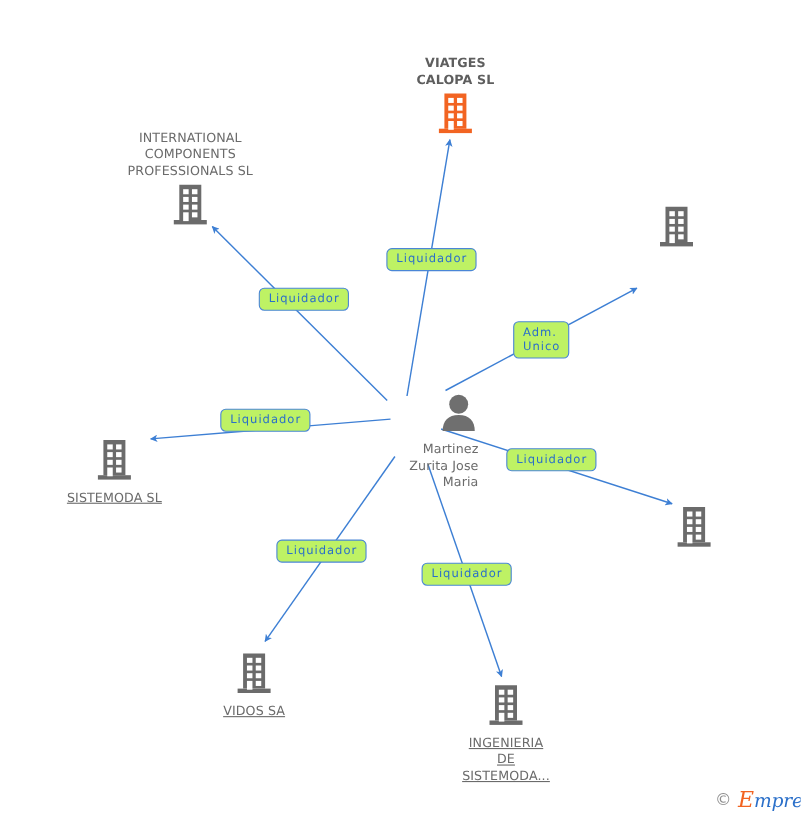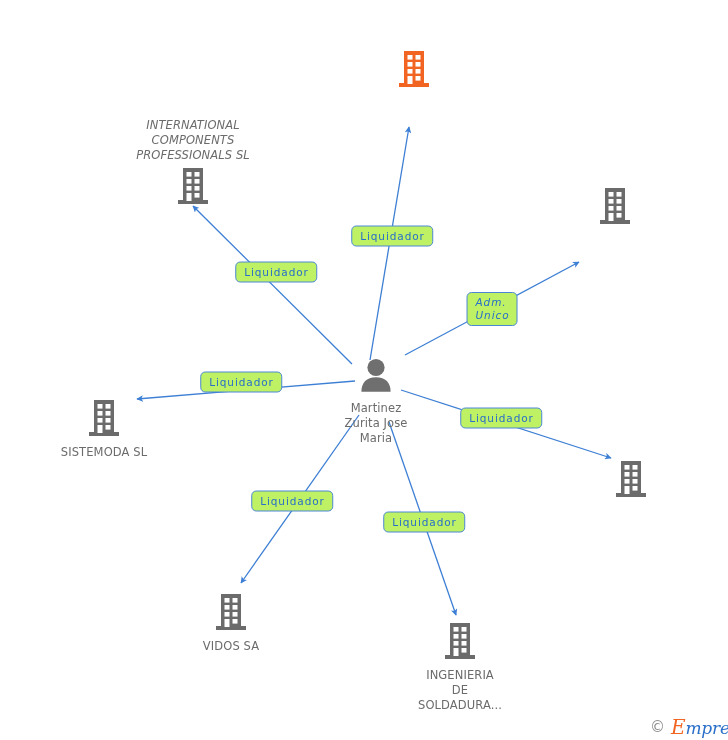--- a/index.html
+++ b/index.html
@@ -46,20 +46,21 @@
   }
   .node.company-root .node-label {
     font-weight: bold;
     color: #5e5e5e;
   }
   .node.label-above .node-label {
     margin-bottom: 4px;
   }
   .node.label-below .node-label {
     margin-top: 4px;
+    text-decoration: underline;
   }
   .node.person .node-label {
     margin-top: 5px;
     color: #6b6b6b;
   }
   .edge-label {
     position: absolute;
     border: 1.4px solid #4a86d6;
     border-radius: 5px;
     background: #bef264;
@@ -114,58 +115,60 @@
         <line x1="355" y1="381" x2="137" y2="399" stroke="#3d7fd4" stroke-width="1.3" marker-end="url(#arrow)"></line>
         <line x1="401" y1="390" x2="611" y2="458" stroke="#3d7fd4" stroke-width="1.3" marker-end="url(#arrow)"></line>
         <line x1="359" y1="415" x2="241" y2="583" stroke="#3d7fd4" stroke-width="1.3" marker-end="url(#arrow)"></line>
         <line x1="389" y1="422" x2="456" y2="615" stroke="#3d7fd4" stroke-width="1.3" marker-end="url(#arrow)"></line>
       </g>
   </svg>
 
   <div id="labels-layer">
       <div class="edge-label" style="left: 392px; top: 236px;">Liquidador</div>
       <div class="edge-label" style="left: 276px; top: 272px;">Liquidador</div>
-      <div class="edge-label" style="left: 492px; top: 309px; font-style: italic;">Adm.
+      <div class="edge-label" style="left: 492px; top: 309px;">Adm.
 Unico</div>
       <div class="edge-label" style="left: 241px; top: 382px;">Liquidador</div>
       <div class="edge-label" style="left: 501px; top: 418px;">Liquidador</div>
       <div class="edge-label" style="left: 292px; top: 501px;">Liquidador</div>
       <div class="edge-label" style="left: 424px; top: 522px;">Liquidador</div>
     </div>
 
-  <div class="node person" style="left:376px; top:358px;">
+  <div class="node person" style="left:360px; top:358px;text-align:right;">
     <span class="icon">
       <svg width="36" height="34" viewBox="0 0 36 34">
         <circle cx="18" cy="9.5" r="8.6" fill="#6f6f6f"></circle>
         <path d="M 18 19.2 C 8.4 19.2 3.4 24.6 3.4 33.8 L 32.6 33.8 C 32.6 24.6 27.6 19.2 18 19.2 z" fill="#6f6f6f"></path>
       </svg>
     </span>
     <span class="node-label">Martinez
 Zurita Jose
 Maria</span>
   </div>
 
   <div id="nodes-layer">
       <div class="node company-root label-above" style="left: 414px; top: 50px;">
+        <span class="node-label">VIATGES
+CALOPA SL</span>
         <span class="icon"><svg width="34" height="38" viewBox="0 0 34 38">
             <g fill="#f26422">
               <path d="M 7 1 L 27 1 L 27 33 L 7 33 z"></path>
               <rect x="2" y="33" width="30" height="4"></rect>
             </g>
             <rect x="10.5" y="5" width="5" height="4.6" fill="#ffffff"></rect>
             <rect x="18.5" y="5" width="5" height="4.6" fill="#ffffff"></rect>
             <rect x="10.5" y="12" width="5" height="4.6" fill="#ffffff"></rect>
             <rect x="18.5" y="12" width="5" height="4.6" fill="#ffffff"></rect>
             <rect x="10.5" y="19" width="5" height="4.6" fill="#ffffff"></rect>
             <rect x="18.5" y="19" width="5" height="4.6" fill="#ffffff"></rect>
             <rect x="10.5" y="26" width="5" height="8" fill="#ffffff"></rect>
             <rect x="18.5" y="26" width="5" height="4.6" fill="#ffffff"></rect>
           </svg></span>
       </div>
-      <div class="node company label-above" style="left: 193px; top: 118px; font-style: italic;">
+      <div class="node company label-above" style="left: 173px; top: 118px;">
         <span class="node-label">INTERNATIONAL
 COMPONENTS
 PROFESSIONALS SL</span>
         <span class="icon"><svg width="34" height="38" viewBox="0 0 34 38">
             <g fill="#6b6b6b">
               <path d="M 7 1 L 27 1 L 27 33 L 7 33 z"></path>
               <rect x="2" y="33" width="30" height="4"></rect>
             </g>
             <rect x="10.5" y="5" width="5" height="4.6" fill="#ffffff"></rect>
             <rect x="18.5" y="5" width="5" height="4.6" fill="#ffffff"></rect>
@@ -253,21 +256,21 @@
             <rect x="18.5" y="5" width="5" height="4.6" fill="#ffffff"></rect>
             <rect x="10.5" y="12" width="5" height="4.6" fill="#ffffff"></rect>
             <rect x="18.5" y="12" width="5" height="4.6" fill="#ffffff"></rect>
             <rect x="10.5" y="19" width="5" height="4.6" fill="#ffffff"></rect>
             <rect x="18.5" y="19" width="5" height="4.6" fill="#ffffff"></rect>
             <rect x="10.5" y="26" width="5" height="8" fill="#ffffff"></rect>
             <rect x="18.5" y="26" width="5" height="4.6" fill="#ffffff"></rect>
           </svg></span>
         <span class="node-label">INGENIERIA
 DE
-SOLDADURA...</span>
+SISTEMODA...</span>
       </div>
     </div>
 
   <div class="watermark" style="left:650px; top:717px;">
     <span class="copy">©</span>
     <span class="brand"><span class="cap">E</span><span>mpresia</span></span>
   </div>
 
 </div>
 

